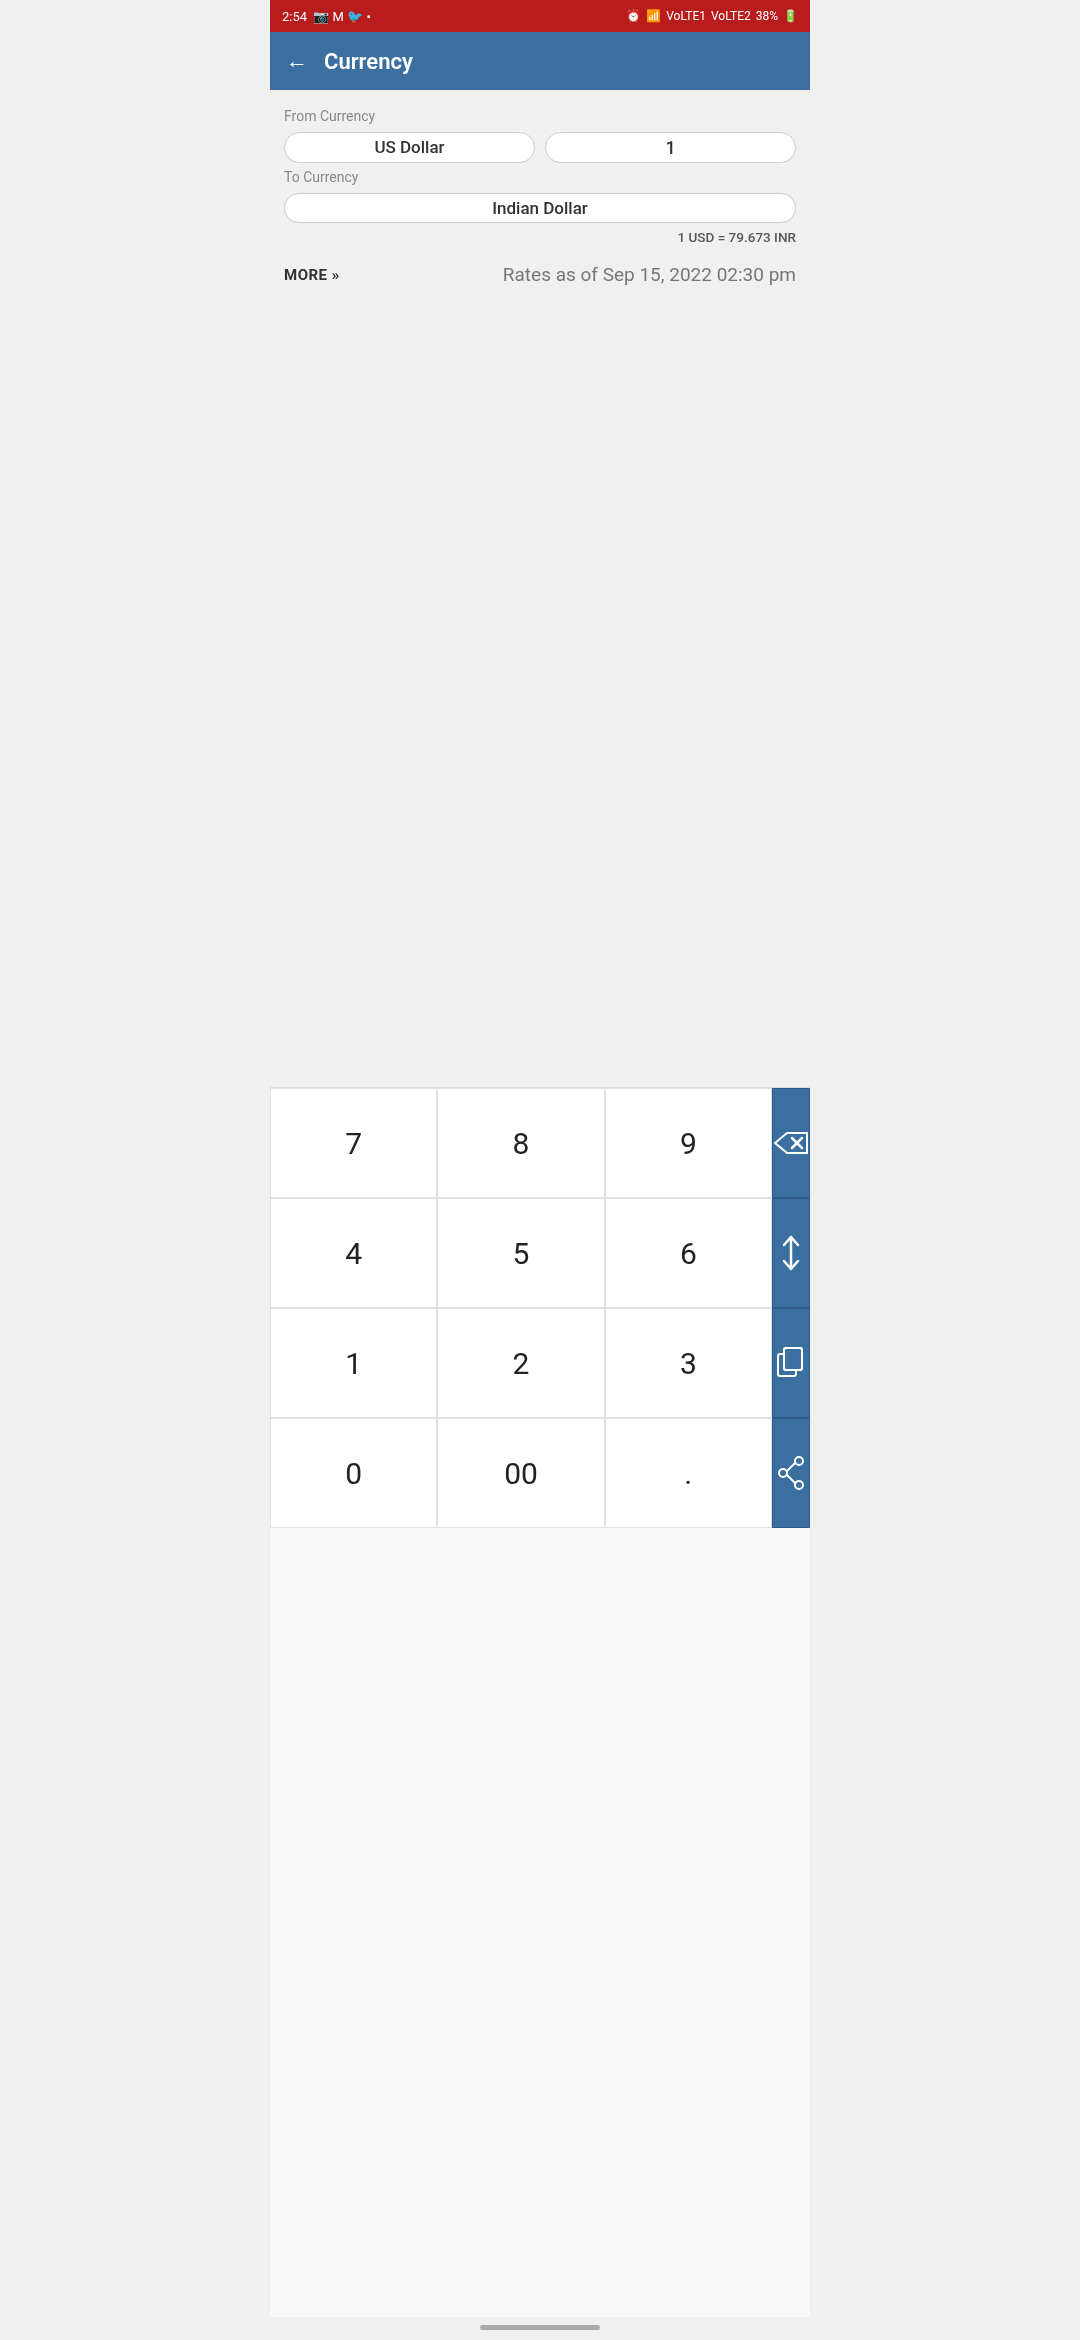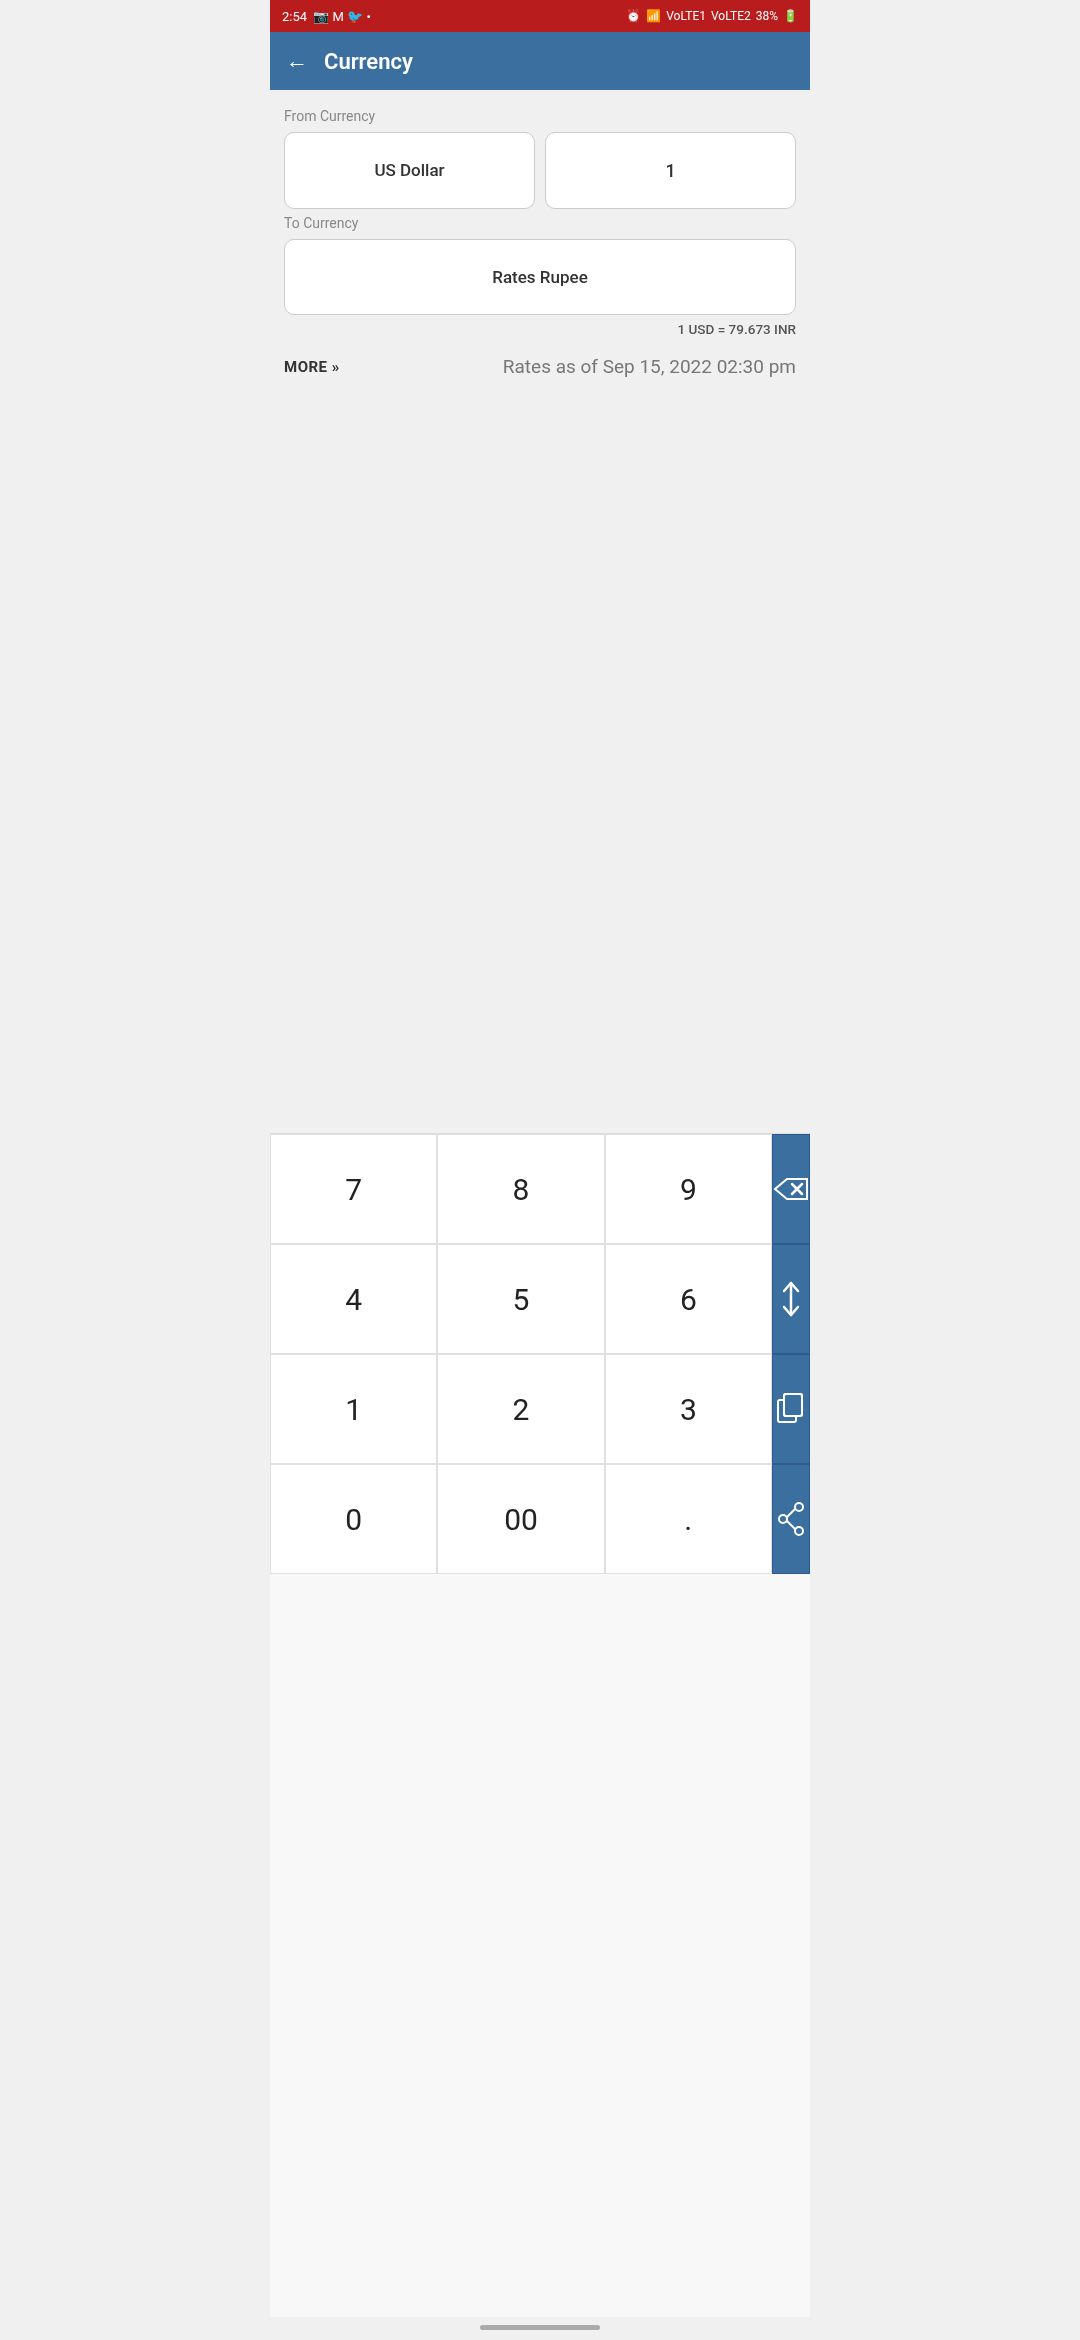--- a/index.html
+++ b/index.html
@@ -67,22 +67,22 @@
     .currency-row {
       display: flex;
       gap: 10px;
       margin-bottom: 6px;
     }
 
     .currency-box {
       flex: 1;
       background: white;
       border: 1.5px solid #ccc;
-      border-radius: 10px;
-      padding: 27px 12px;
+      border-radius: 18px;
+      padding: 4px 12px;
       font-size: 17px;
       font-weight: 500;
       color: #333;
       text-align: center;
       cursor: pointer;
     }
     .currency-box.value-blue {
       color: #3a6fa0;
       font-weight: 600;
       font-size: 20px;
@@ -208,21 +208,21 @@
     <div class="section-label">From Currency</div>
     <div class="currency-row">
       <div class="currency-box">US Dollar</div>
       <div class="currency-box value-normal">1</div>
     </div>
   </div>
 
   <div class="section-gap">
     <div class="section-label">To Currency</div>
     <div class="currency-row">
-      <div class="currency-box">Rates Rupee</div>
+      <div class="currency-box">Indian Dollar</div>
     </div>
   </div>
 
   <div class="rate-info">1 USD = 79.673 INR</div>
 
   <div class="more-rates-row">
     <span class="more-btn">MORE »</span>
     <span class="rates-date">Rates as of  Sep 15, 2022 02:30 pm</span>
   </div>
 

